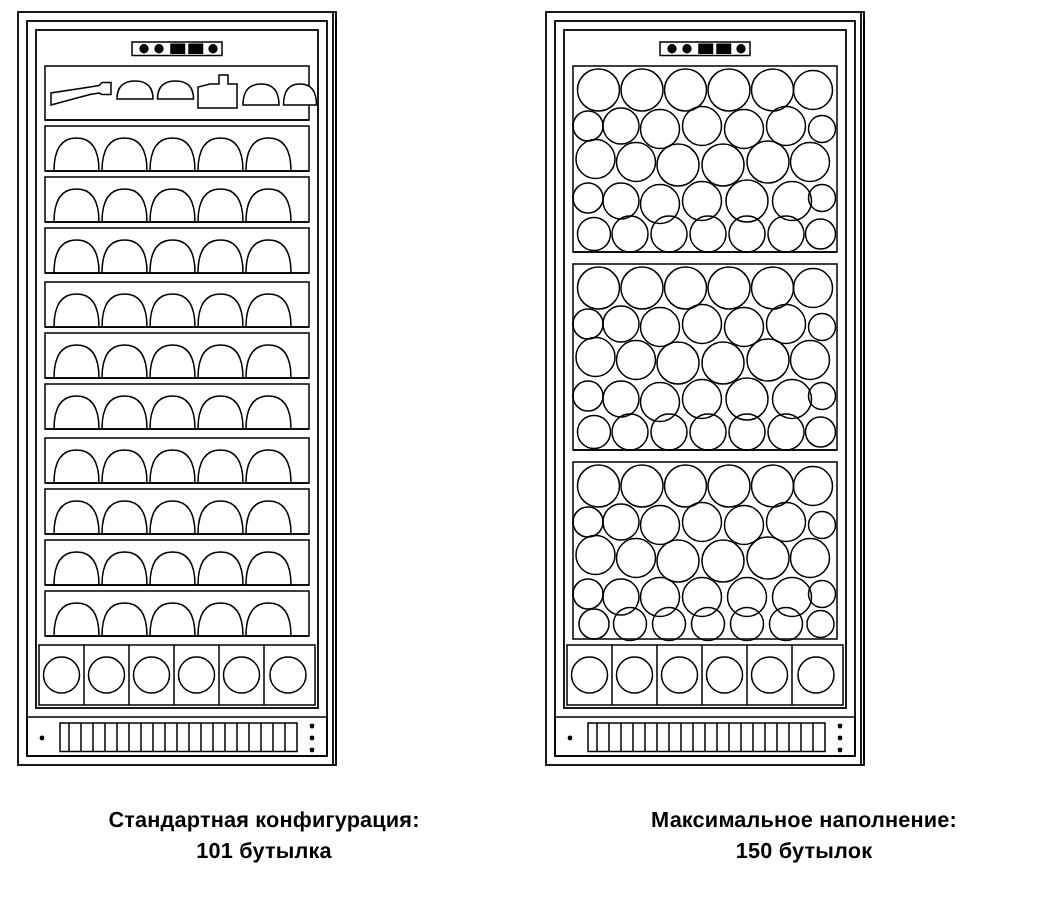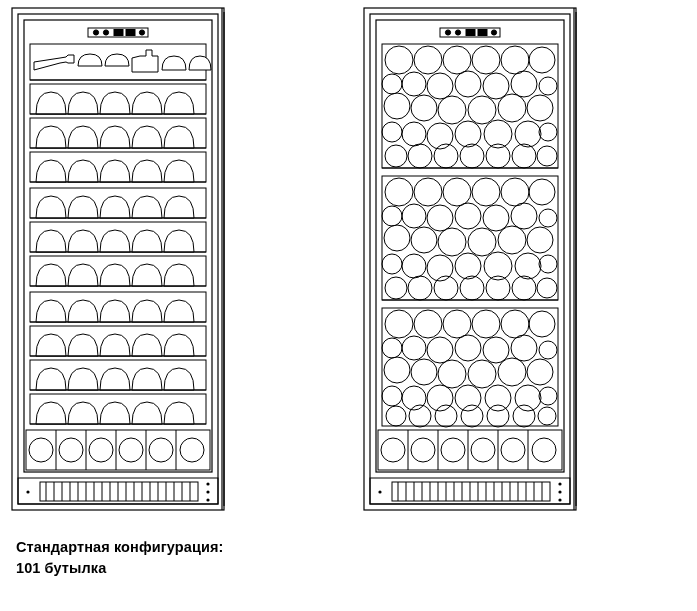--- a/index.html
+++ b/index.html
@@ -11,20 +11,21 @@
     width: 697px;
     height: 611px;
     font-family: "Liberation Sans", sans-serif;
     position: relative;
     overflow: hidden;
   }
   .stage {
     position: relative;
     width: 697px;
     height: 611px;
+    text-align: center;
   }
   .unit {
     position: absolute;
     top: 0;
   }
   .unit-left  { left: 0px;   width: 340px; }
   .unit-right { left: 352px; width: 345px; }
 
   .caption {
     position: absolute;
@@ -401,14 +402,16 @@
         <circle cx="208" cy="492" r="1.6" fill="#000000" stroke="none"></circle>
         <circle cx="208" cy="500" r="1.6" fill="#000000" stroke="none"></circle>
         <circle cx="28" cy="492" r="1.6" fill="#000000" stroke="none"></circle>
       </g>
     </svg>
   </div>
 
   <div class="caption caption-left">Стандартная конфигурация:
 101 бутылка</div>
 
+  <div class="caption caption-right">Максимальное наполнение:
+150 бутылок</div>
 
 </div>
 
 </body></html>

